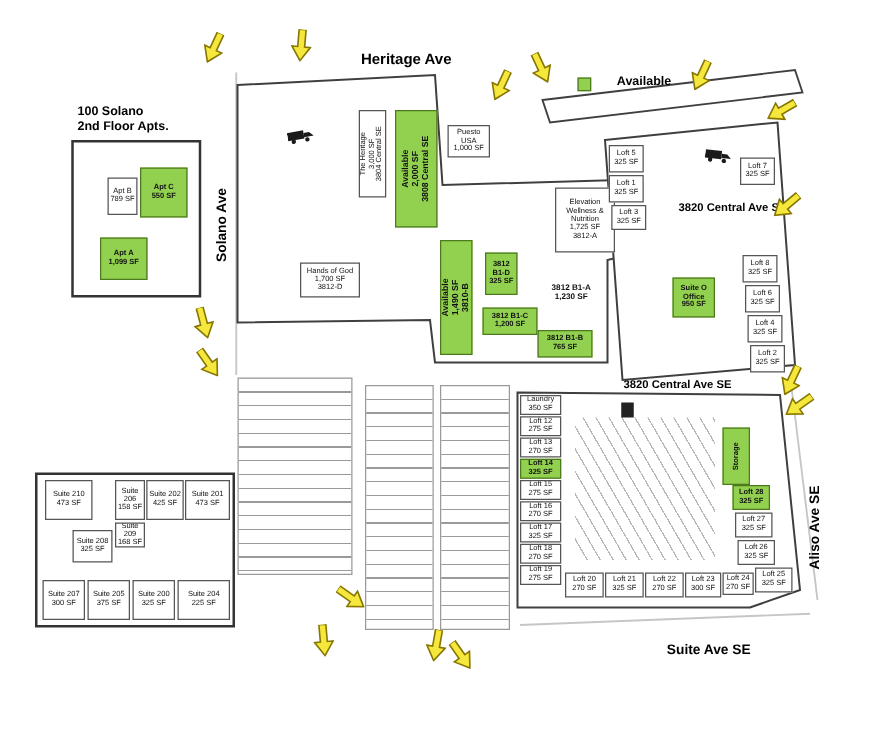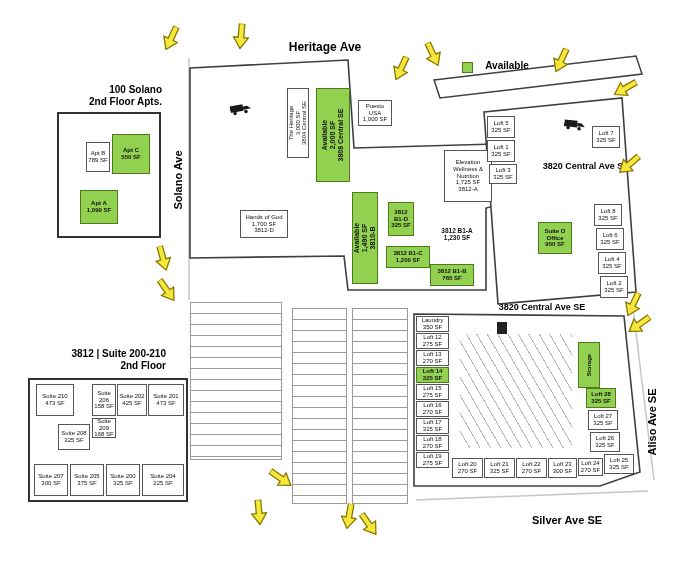--- a/index.html
+++ b/index.html
@@ -23,21 +23,21 @@
     font-size:6px; line-height:1.15; font-weight:normal;
     display:flex; align-items:center; justify-content:center;
     text-align:center; white-space:pre-line; overflow:hidden; padding:1px;
   }
   .unit.avail { background:#92d050; border-color:#4e7a1e; font-weight:bold; }
   .unit.label-only { border:none; background:transparent; font-weight:bold; font-size:6.5px; }
   .unit.big { font-size:7px; font-weight:bold; }
   .rot { transform:rotate(-90deg); }
   .title {
     position:absolute; z-index:4; font-weight:bold; color:#000;
-    text-align:right; white-space:pre-line; line-height:1.15;
+    text-align:left; white-space:pre-line; line-height:1.15;
   }
   .street { position:absolute; z-index:4; font-weight:bold; color:#000; text-align:center; white-space:nowrap; }
   .legend-swatch {
     position:absolute; z-index:4; width:11px; height:11px;
     background:#92d050; border:1px solid #4e7a1e; box-sizing:border-box;
   }
   .arr { position:absolute; z-index:5; fill:#f6e73c; stroke:#877700; stroke-width:1.4px; }
   .truck { position:absolute; z-index:5; fill:#1a1a1a; }
   .planbox { position:absolute; z-index:2; box-sizing:border-box; border:2px solid #333; background:#fff; }
 </style>
@@ -75,39 +75,37 @@
   </svg>
 
   <div class="parking" style="left:190px;top:302px;width:92px;height:158px"></div>
   <div class="parking" style="left:292px;top:308px;width:55px;height:196px"></div>
   <div class="parking" style="left:352px;top:308px;width:56px;height:196px"></div>
   <div class="hatch" style="left:460px;top:334px;width:112px;height:114px;z-index:1"></div>
 
   <div class="street" style="left:280px;top:40px;width:90px;font-size:12px">Heritage Ave</div>
   <div class="street rot" style="left:144px;top:173px;width:70px;height:14px;font-size:11px">Solano Ave</div>
   <div class="street rot" style="left:616px;top:414px;width:76px;height:16px;font-size:11px">Aliso Ave SE</div>
-  <div class="street" style="left:522px;top:514px;width:90px;font-size:11px">Silver Ave SE</div>
+  <div class="street" style="left:522px;top:514px;width:90px;font-size:11px">Suite Ave SE</div>
   <div class="street" style="left:484px;top:302px;width:116px;font-size:9px">3820 Central Ave SE</div>
   <div class="street" style="left:538px;top:161px;width:96px;font-size:9px">3820 Central Ave SE</div>
 
   <div class="legend-swatch" style="left:462px;top:62px"></div>
-  <div class="title" style="left:477px;top:60px;width:60px;font-size:10px;text-align:center">Available</div>
+  <div class="title" style="left:477px;top:60px;width:60px;font-size:10px;text-align:right">Available</div>
 
   <div class="title" style="left:62px;top:84px;width:100px;font-size:10px">100 Solano
 2nd Floor Apts.</div>
   <div class="planbox" style="left:57px;top:112px;width:104px;height:126px"></div>
   <div class="unit avail" style="left:112px;top:134px;width:38px;height:40px">Apt C
 550 SF</div>
   <div class="unit" style="left:86px;top:142px;width:24px;height:30px">Apt B
 789 SF</div>
   <div class="unit avail" style="left:80px;top:190px;width:38px;height:34px">Apt A
 1,099 SF</div>
 
-  <div class="title" style="left:44px;top:348px;width:122px;font-size:10px">3812 | Suite 200-210
-2nd Floor</div>
   <div class="planbox" style="left:28px;top:378px;width:160px;height:124px"></div>
   <div class="unit" style="left:36px;top:384px;width:38px;height:32px">Suite 210
 473 SF</div>
   <div class="unit" style="left:92px;top:384px;width:24px;height:32px">Suite 206
 158 SF</div>
   <div class="unit" style="left:117px;top:384px;width:30px;height:32px">Suite 202
 425 SF</div>
   <div class="unit" style="left:148px;top:384px;width:36px;height:32px">Suite 201
 473 SF</div>
   <div class="unit" style="left:92px;top:418px;width:24px;height:20px">Suite 209

